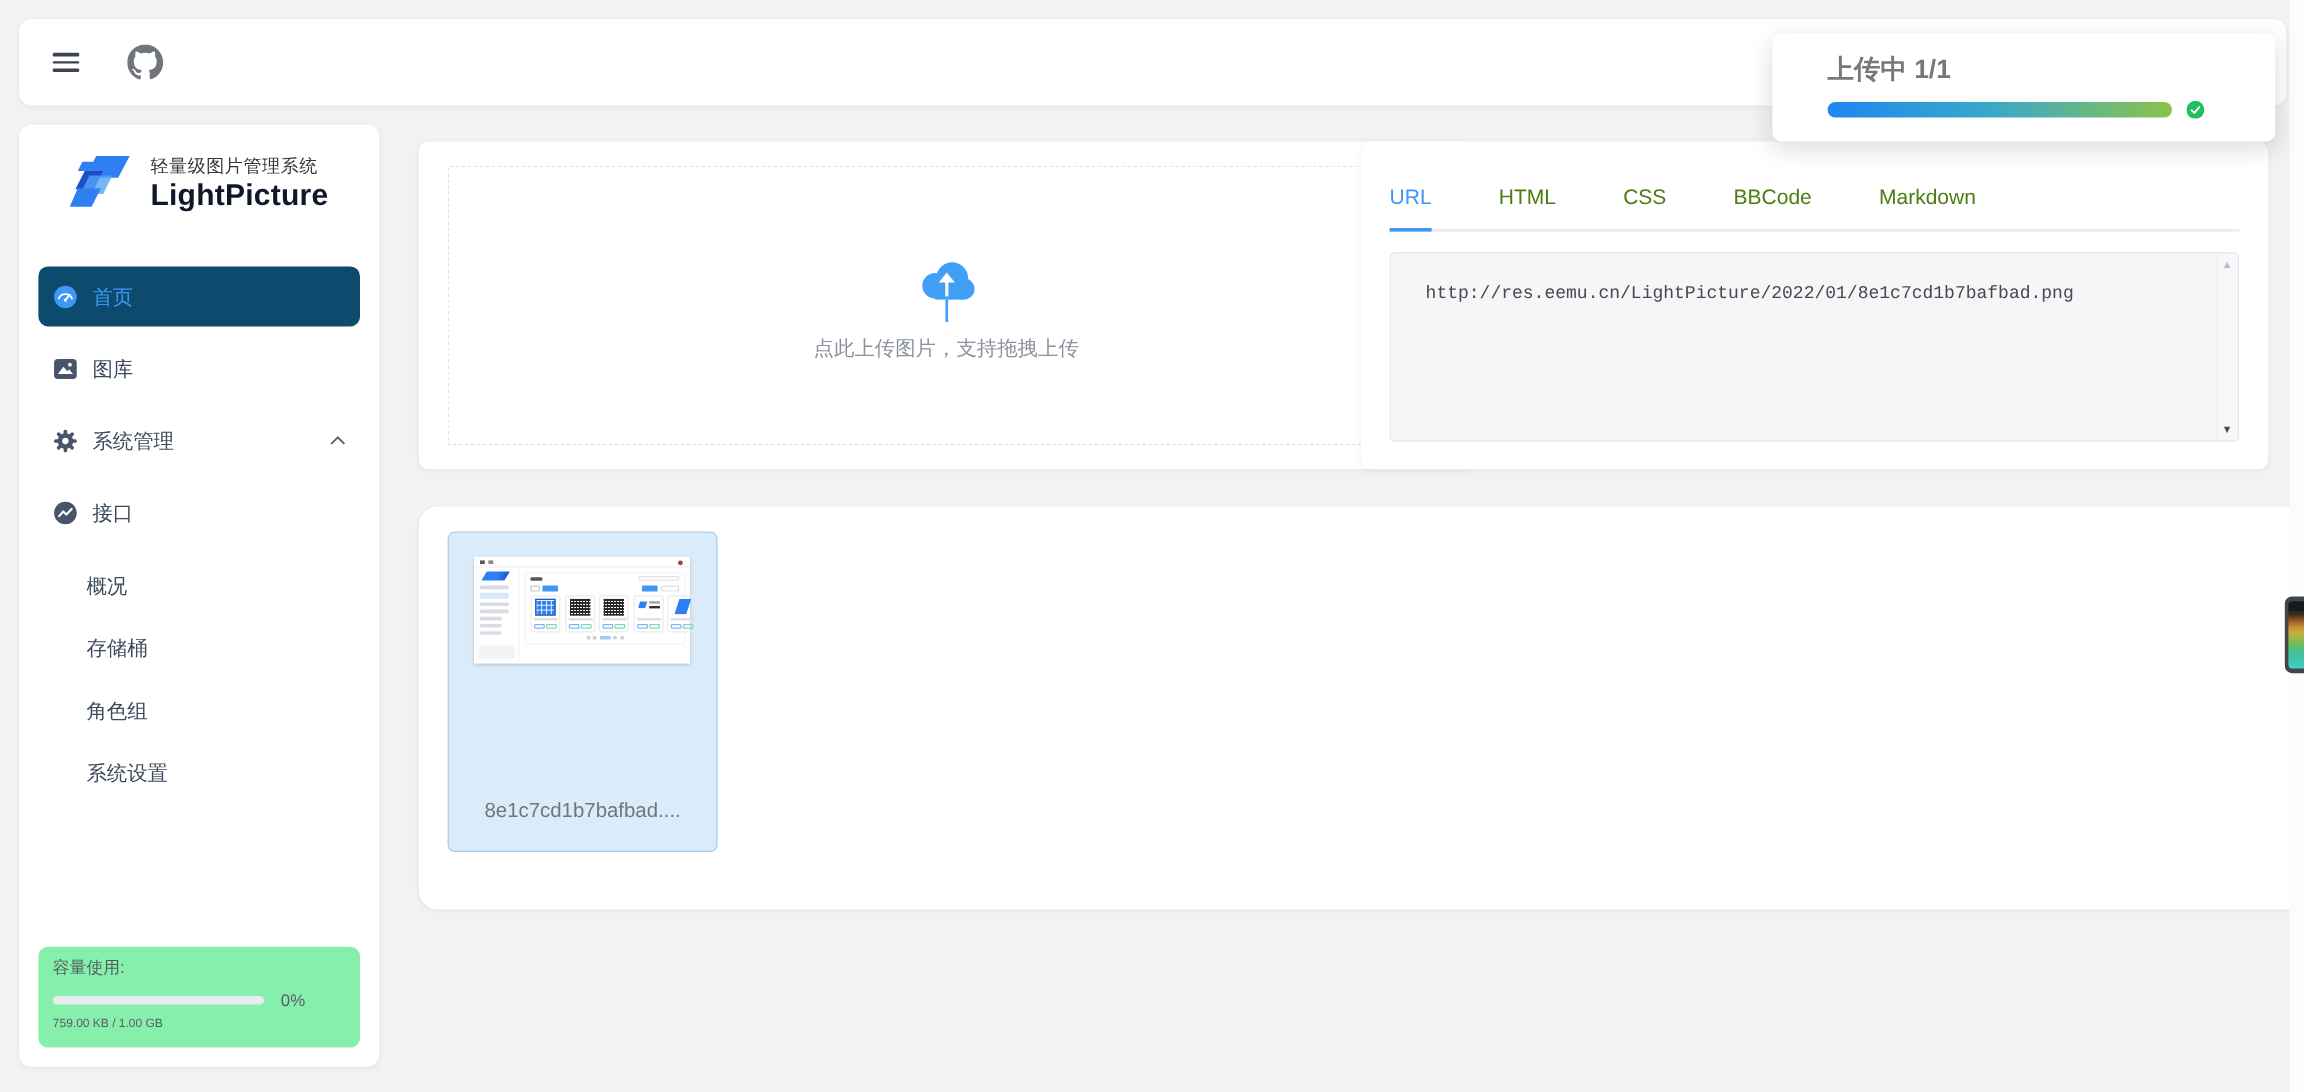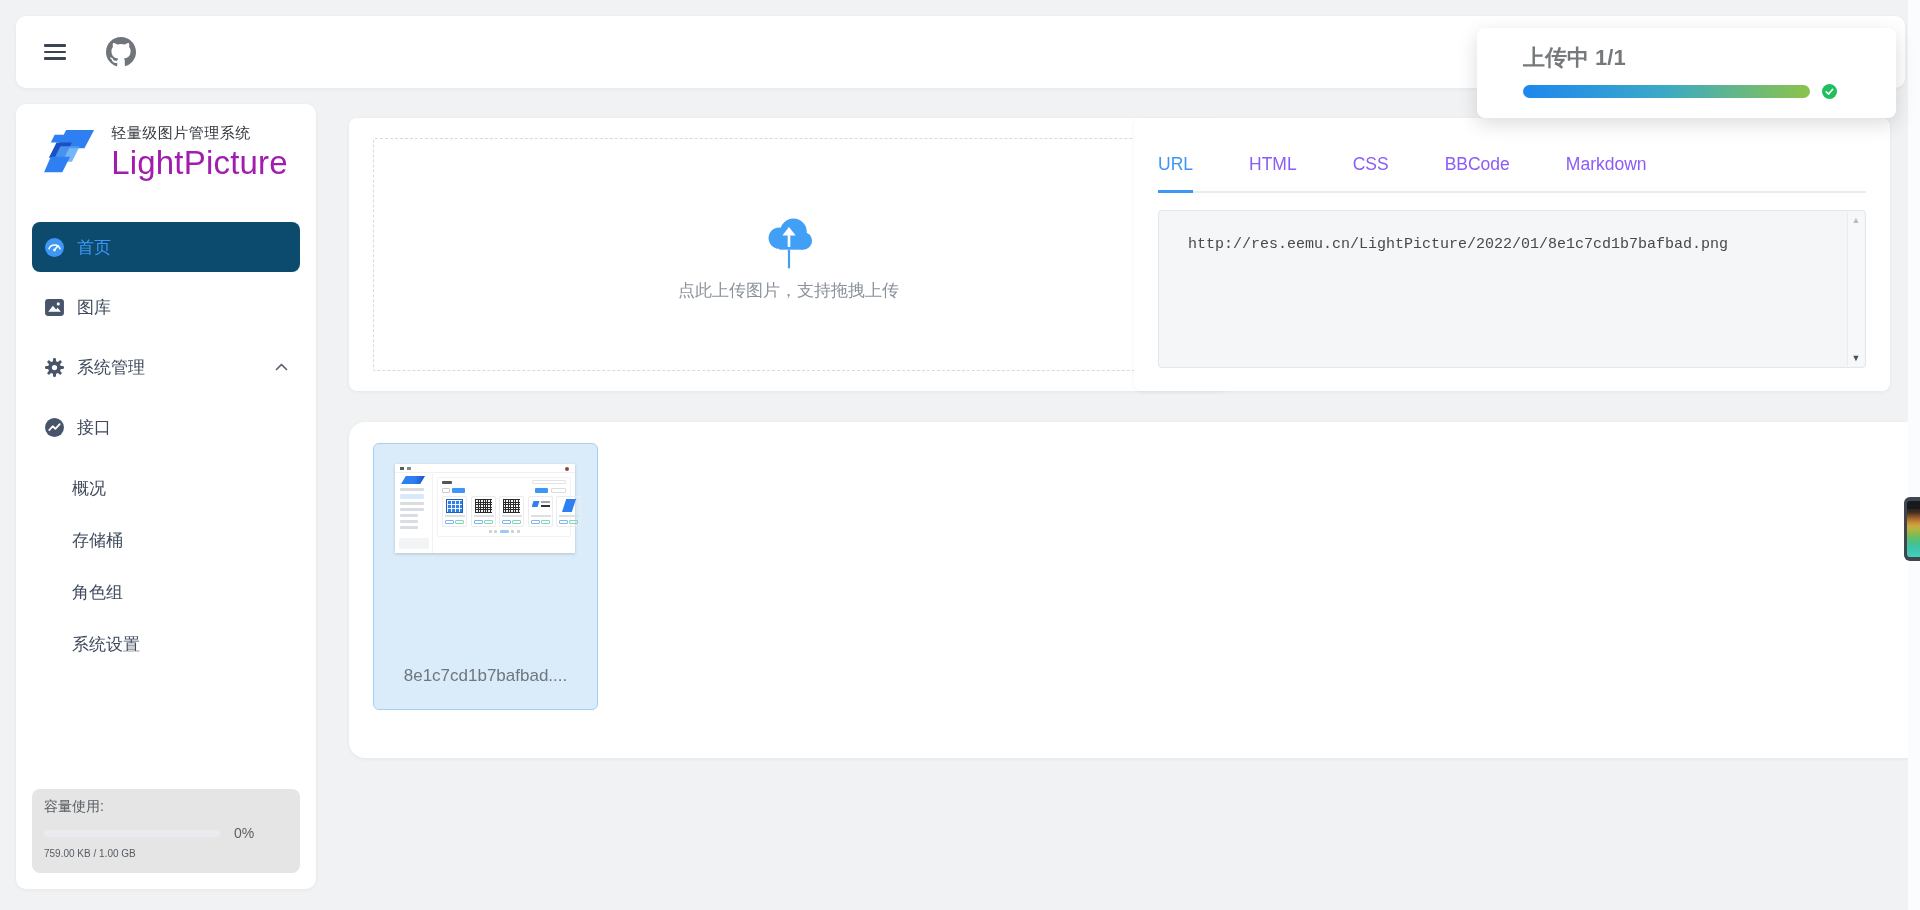--- a/index.html
+++ b/index.html
@@ -24,45 +24,45 @@
            box-shadow:0 6px 20px rgba(0,0,0,.14); z-index:20; padding:15px 24px 0 46px; }
   #toast .t-title { font-size:22px; font-weight:700; color:#76797c; }
   #toast .t-row { display:flex; align-items:center; margin-top:11px; }
   #toast .t-bar { width:287px; height:13px; border-radius:7px; background:linear-gradient(90deg,#1e87ef 0%,#3aa9c8 48%,#8bc34a 100%); }
   #toast .t-check { margin-left:12px; }
 
   
   #sidebar { left:16px; top:104px; width:300px; height:785px; }
   .logo { display:flex; align-items:center; justify-content:center; gap:13px; margin-top:20px; height:58px; cursor:pointer; }
   .logo-txt .sub { font-size:15px; color:#33373d; letter-spacing:.5px; }
-  .logo-txt .ttl { font-size:33px; font-weight:400; color:#a21caf; letter-spacing:.2px; margin-top:1px; }
+  .logo-txt .ttl { font-size:25px; font-weight:700; color:#0f172a; letter-spacing:.2px; margin-top:1px; }
   nav { padding:40px 16px 0; }
   .nav-item { height:50px; margin-bottom:10px; border-radius:8px; display:flex; align-items:center; padding:0 12px; gap:12px;
               font-size:17px; color:#3e4a5c; cursor:pointer; }
   .nav-item.active { background:#0c4a6e; color:#3e97f5; }
   .nav-item .lbl { flex:1; }
   .nav-sub { height:52px; display:flex; align-items:center; padding-left:40px; font-size:17px; color:#3e4a5c; cursor:pointer; }
-  .capacity { position:absolute; left:16px; right:16px; bottom:16px; height:84px; background:#e5e5e5; border-radius:8px; padding:9px 12px 0; }
+  .capacity { position:absolute; left:16px; right:16px; bottom:16px; height:84px; background:#86efac; border-radius:8px; padding:9px 12px 0; }
   .cap-label { font-size:14px; color:#565c63; }
   .cap-row { display:flex; align-items:center; margin-top:9px; }
   .cap-track { width:176px; height:7px; border-radius:4px; background:#e9ebee; overflow:hidden; }
   .cap-fill { height:100%; width:0%; background:#3e97f5; }
   .cap-pct { font-size:14px; color:#5b6166; margin-left:14px; }
   .cap-usage { font-size:10px; color:#565c63; margin-top:7px; }
 
   
   #upload-card { left:349px; top:118px; width:879px; height:273px; border-radius:8px; padding:20px 24px;text-align:center; }
   .dropzone { width:100%; height:100%; border:1px dashed #d7d9de; border-radius:2px; display:flex; flex-direction:column;
               align-items:center; justify-content:center; cursor:pointer; }
   .drop-hint { font-size:17px; color:#8b929c; margin-top:8px; }
 
   
   #share-card { left:1134px; top:118px; width:756px; height:273px; border-radius:8px; padding:24px 24px 0; }
   .tabs { display:flex; border-bottom:2px solid #e9ebef; }
-  .tab { padding:12px 0 15px; margin-right:56px; font-size:17.5px; color:#8b5cf6; cursor:pointer; }
+  .tab { padding:12px 0 15px; margin-right:56px; font-size:17.5px; color:#4d7c0f; cursor:pointer; }
   .tab.active { color:#3e97f5; border-bottom:3px solid #3e97f5; margin-bottom:-2px; }
   .ta-wrap { margin-top:17px; height:158px; background:#f5f6f8; border:1px solid #e3e6ea; border-radius:4px; position:relative; overflow:hidden; }
   .ta-wrap textarea { width:calc(100% - 19px); height:100%; border:0; outline:none; resize:none; background:transparent;
        font-family:"Liberation Mono","DejaVu Sans Mono",monospace; font-size:15px; color:#46494d; padding:25px 8px 8px 29px; }
   .scrollbar { position:absolute; right:1px; top:1px; bottom:1px; width:17px; background:#f7f8f9; border-left:1px solid #ececee;
                display:flex; flex-direction:column; justify-content:space-between; align-items:center; padding:3px 0; }
   .sb-up { font-size:9px; color:#b9bdc2; cursor:pointer; }
   .sb-down { font-size:9px; color:#4b5055; cursor:pointer; }
 
   

